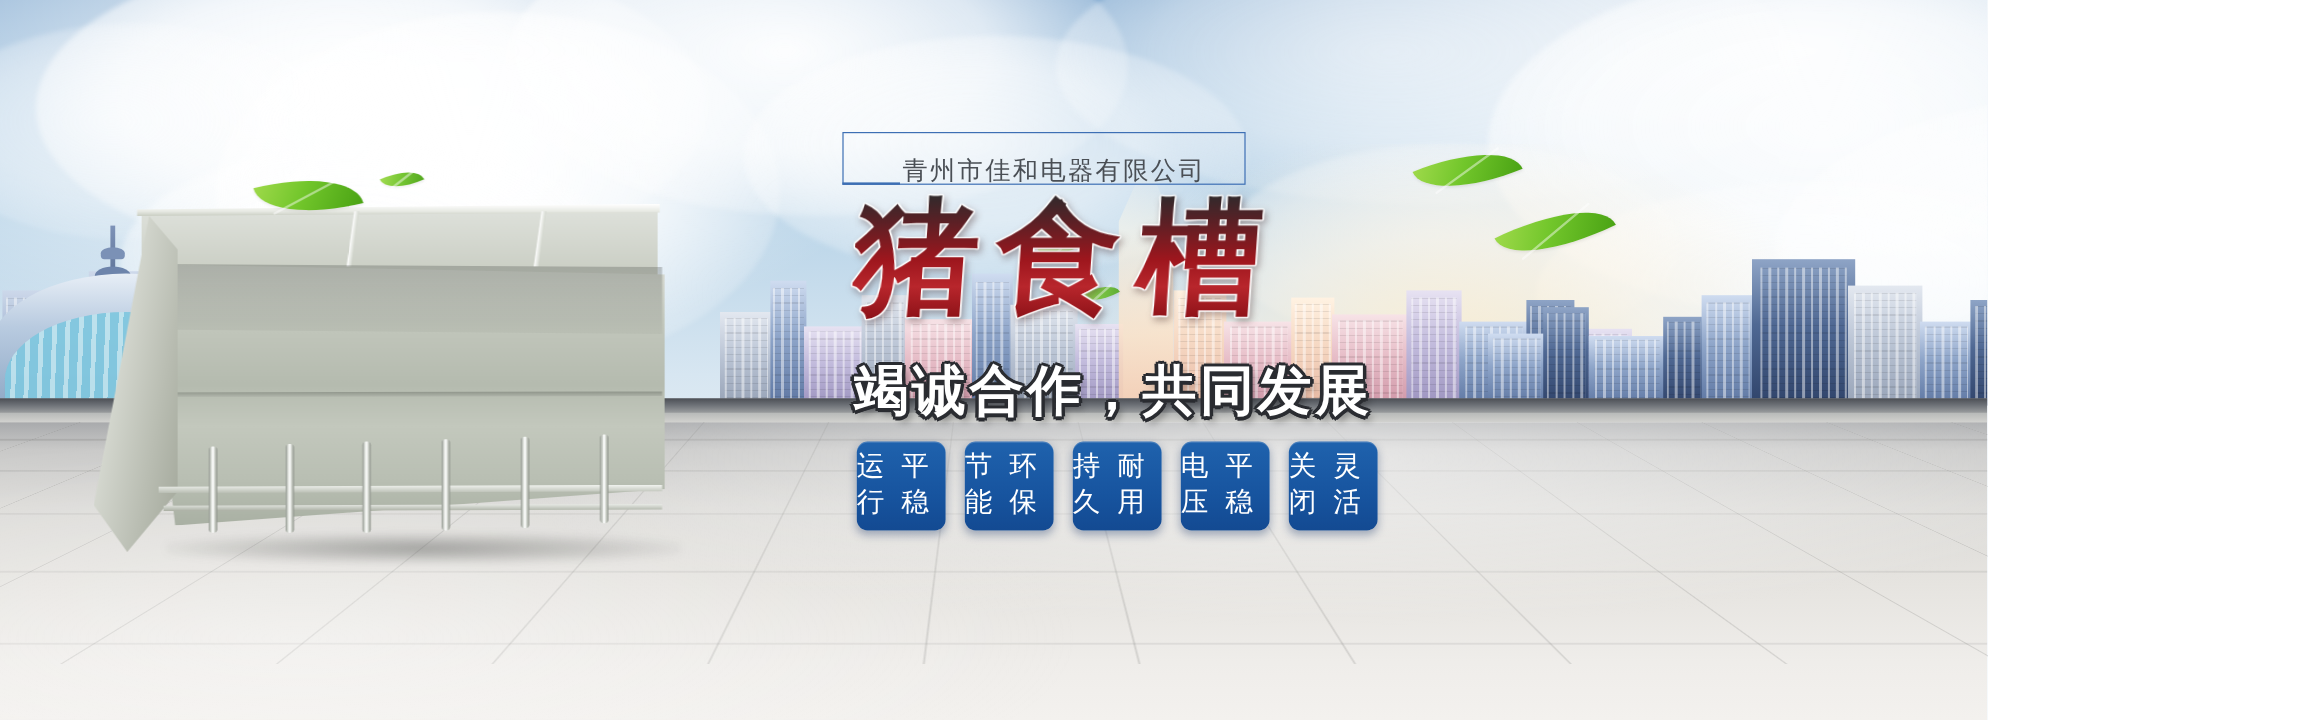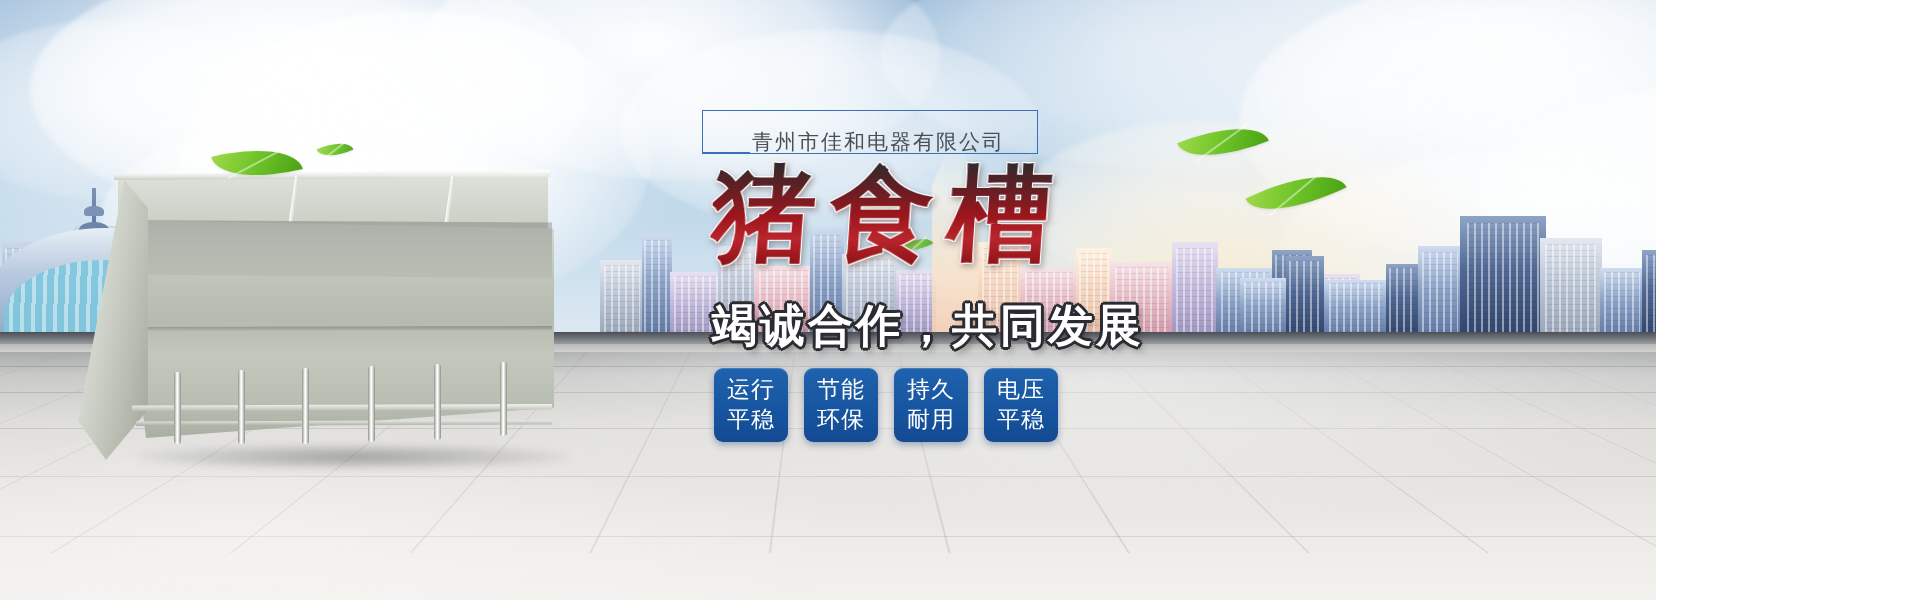--- a/index.html
+++ b/index.html
@@ -318,21 +318,21 @@
     position:absolute; left: 714px; top: 368px;
     display: flex;
     gap: 16px;
   }
   .badge {
     width: 74px; height: 74px;
     border-radius: 9px;
     background: linear-gradient(180deg,#1f62ad 0%, #17549f 55%, #12489115 100%);
     background: linear-gradient(180deg,#1f62ad 0%, #17549f 60%, #134a92 100%);
     box-shadow: 0 3px 7px rgba(20,50,100,.35), inset 0 1px 0 rgba(255,255,255,.18);
-    display:flex; flex-direction: column; align-items:center; justify-content:center;
+    display:flex; flex-direction: row; align-items:center; justify-content:center;
     color:#ffffff;
     font-family: "DejaVu Sans", "Liberation Sans", sans-serif;
     font-size: 23px;
     line-height: 1.30;
     letter-spacing: 1px;
   }
   .badge span { display:block; }
 </style>
 </head>
 <body>
@@ -534,15 +534,19 @@
       <span>环保</span>
     </div>
     <div class="badge">
       <span>持久</span>
       <span>耐用</span>
     </div>
     <div class="badge">
       <span>电压</span>
       <span>平稳</span>
     </div>
+    <div class="badge">
+      <span>关闭</span>
+      <span>灵活</span>
+    </div>
   </div>
 
 </div>
 
 </body></html>

